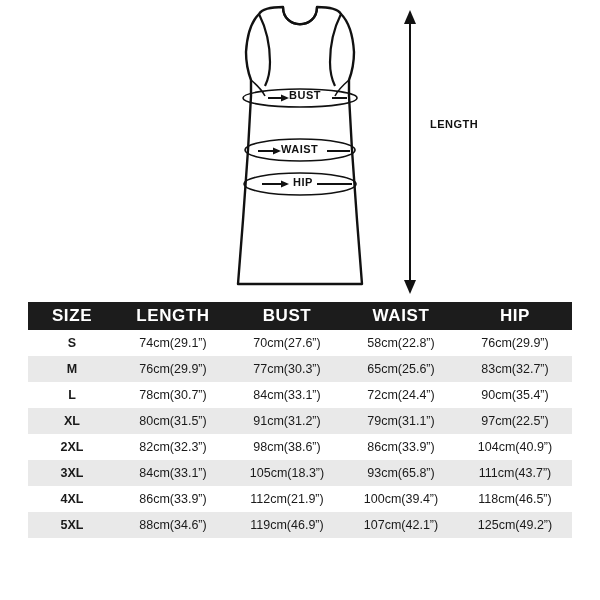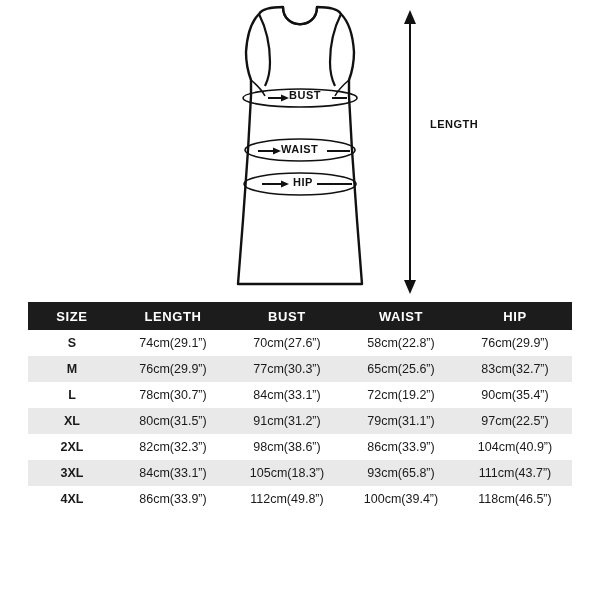--- a/index.html
+++ b/index.html
@@ -61,21 +61,21 @@
     text-align: center;
     font-size: 12.5px;
     height: 26px;
     padding: 0;
     border: 0;
   }
   table.size-table thead th {
     background: #1c1c1c;
     color: #ffffff;
     font-weight: bold;
-    font-size: 13px;
+    font-size: 17px;
     letter-spacing: 0.6px;
     height: 28px;
   }
   table.size-table tbody tr.odd td {
     background: #ffffff;
   }
   table.size-table tbody tr.even td {
     background: #e9e9e9;
   }
   table.size-table tbody td.size-cell {
@@ -198,21 +198,21 @@
           <td class="size-cell">M</td>
           <td>76cm(29.9”)</td>
           <td>77cm(30.3”)</td>
           <td>65cm(25.6”)</td>
           <td>83cm(32.7”)</td>
         </tr>
         <tr class="odd">
           <td class="size-cell">L</td>
           <td>78cm(30.7”)</td>
           <td>84cm(33.1”)</td>
-          <td>72cm(19.2”)</td>
+          <td>72cm(24.4”)</td>
           <td>90cm(35.4”)</td>
         </tr>
         <tr class="even">
           <td class="size-cell">XL</td>
           <td>80cm(31.5”)</td>
           <td>91cm(31.2”)</td>
           <td>79cm(31.1”)</td>
           <td>97cm(22.5”)</td>
         </tr>
         <tr class="odd">
@@ -225,22 +225,29 @@
         <tr class="even">
           <td class="size-cell">3XL</td>
           <td>84cm(33.1”)</td>
           <td>105cm(18.3”)</td>
           <td>93cm(65.8”)</td>
           <td>111cm(43.7”)</td>
         </tr>
         <tr class="odd">
           <td class="size-cell">4XL</td>
           <td>86cm(33.9”)</td>
-          <td>112cm(49.8”)</td>
+          <td>112cm(21.9”)</td>
           <td>100cm(39.4”)</td>
           <td>118cm(46.5”)</td>
+        </tr>
+        <tr class="even">
+          <td class="size-cell">5XL</td>
+          <td>88cm(34.6”)</td>
+          <td>119cm(46.9”)</td>
+          <td>107cm(42.1”)</td>
+          <td>125cm(49.2”)</td>
         </tr>
       </tbody>
     </table>
   </div>
 
 
 </div>
 
 </body></html>

